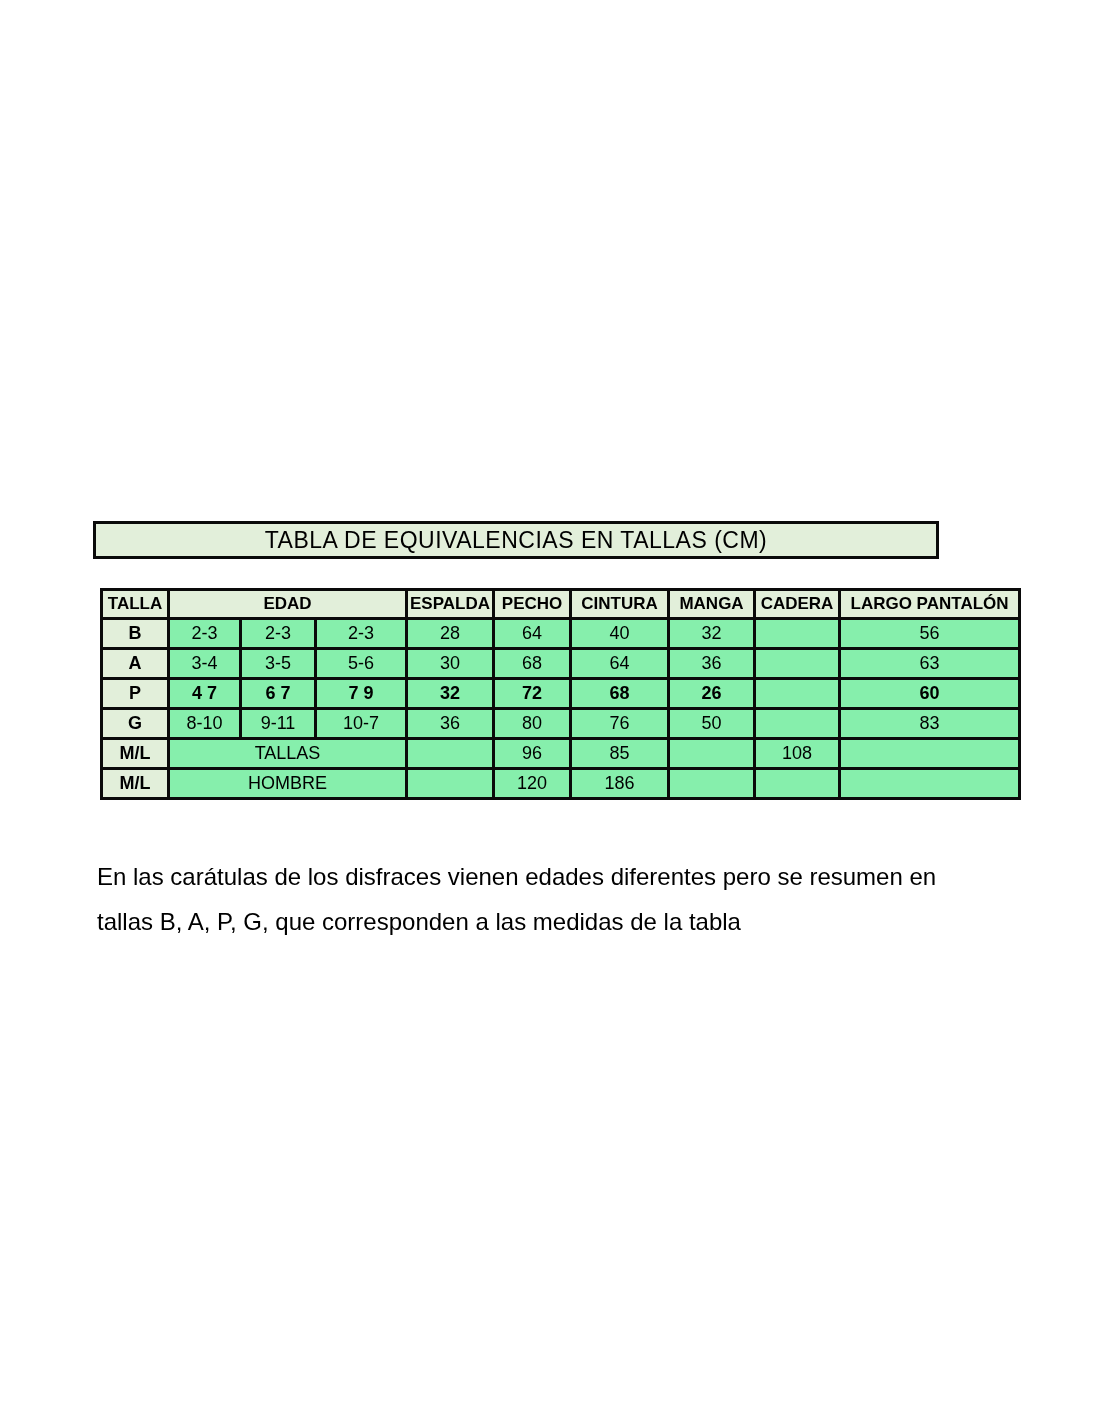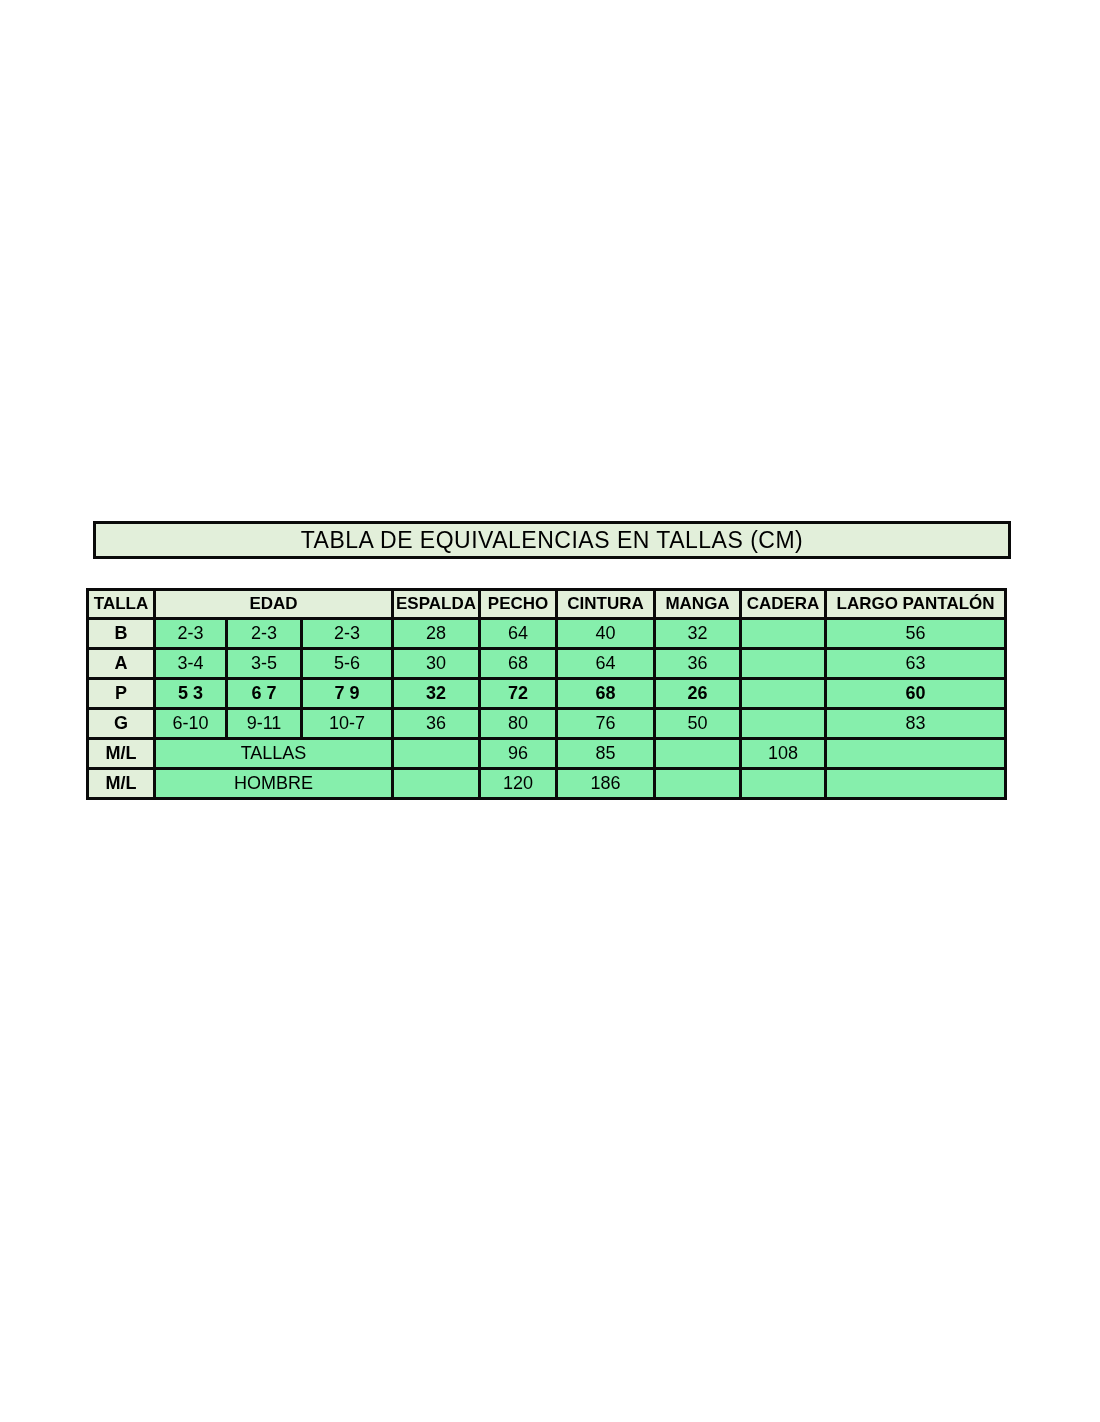--- a/index.html
+++ b/index.html
@@ -9,38 +9,38 @@
     height: 1422px;
     background: #ffffff;
     font-family: "Liberation Sans", sans-serif;
     color: #000000;
     overflow: hidden;
   }
   .title-box {
     position: absolute;
     left: 93px;
     top: 521px;
-    width: 918px;
+    width: 846px;
     height: 38px;
     box-sizing: border-box;
     background: #e2efda;
     border: 3px solid #0a0a0a;
     display: flex;
     align-items: center;
     justify-content: center;
   }
   .title-box span {
     font-size: 23px;
     font-weight: 400;
     letter-spacing: 0.5px;
     white-space: nowrap;
   }
   table.size-table {
     position: absolute;
-    left: 86px;
+    left: 100px;
     top: 588px;
     width: 918px;
     border-collapse: collapse;
     table-layout: fixed;
   }
   table.size-table th,
   table.size-table td {
     border: 3px solid #0a0a0a;
     box-sizing: border-box;
     text-align: center;
@@ -131,34 +131,34 @@
         <td>30</td>
         <td>68</td>
         <td>64</td>
         <td>36</td>
         <td></td>
         <td>63</td>
       </tr>
 
       <tr class="bold-row">
         <td class="talla">P</td>
-        <td>5 3</td>
+        <td>4 7</td>
         <td>6 7</td>
         <td>7 9</td>
         <td>32</td>
         <td>72</td>
         <td>68</td>
         <td>26</td>
         <td></td>
         <td>60</td>
       </tr>
 
       <tr>
         <td class="talla">G</td>
-        <td>6-10</td>
+        <td>8-10</td>
         <td>9-11</td>
         <td>10-7</td>
         <td>36</td>
         <td>80</td>
         <td>76</td>
         <td>50</td>
         <td></td>
         <td>83</td>
       </tr>
 
@@ -179,14 +179,18 @@
         <td></td>
         <td>120</td>
         <td>186</td>
         <td></td>
         <td></td>
         <td></td>
       </tr>
     </tbody>
   </table>
 
+  <div class="note">
+    <span>En las carátulas de los disfraces vienen edades diferentes pero se resumen en</span><br>
+    <span>tallas B, A, P, G, que corresponden a las medidas de la tabla</span>
+  </div>
 
 </div>
 
 </body></html>

